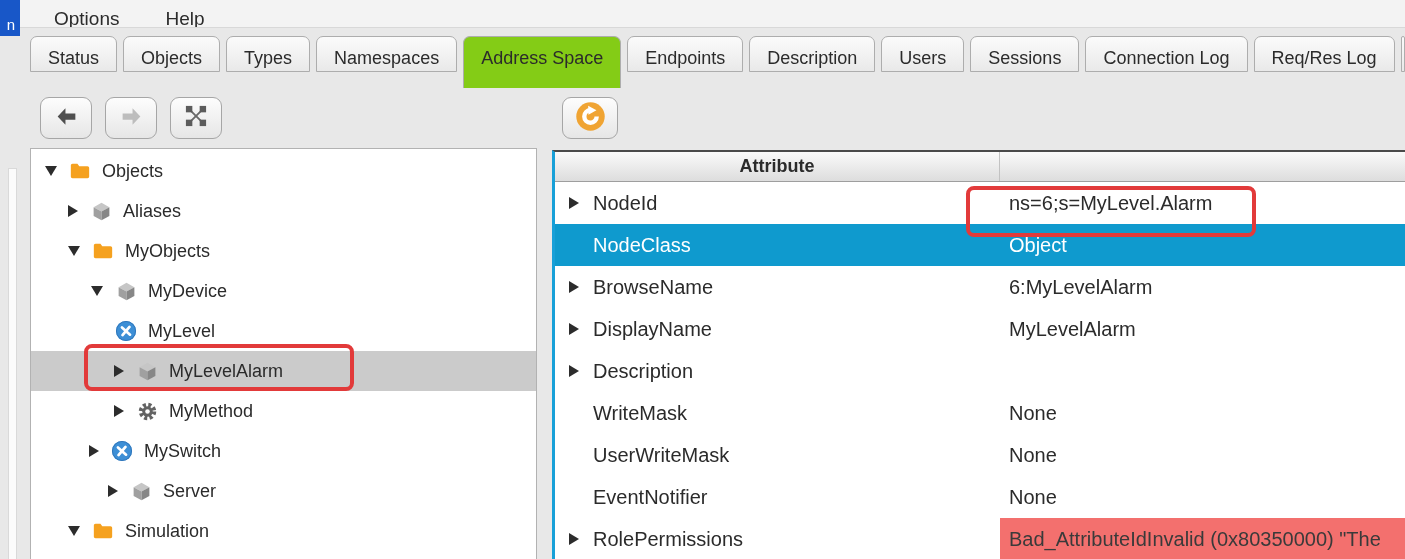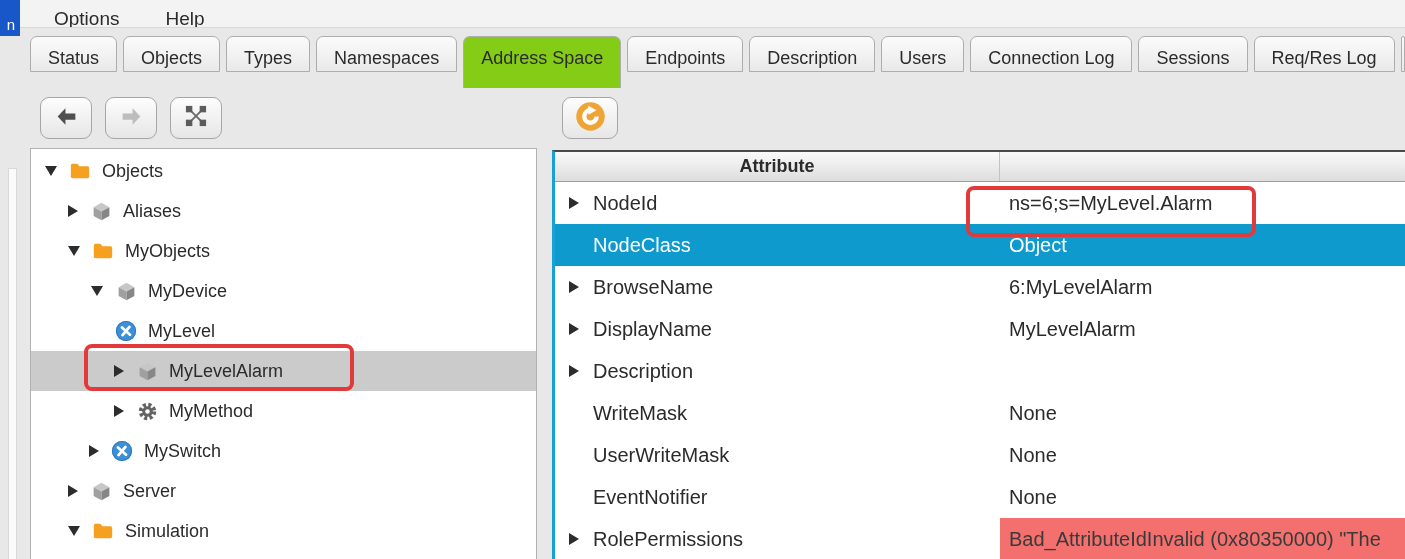--- a/index.html
+++ b/index.html
@@ -94,22 +94,22 @@
 
   <div class="tab-bar">
       <div class="tab">Status</div>
       <div class="tab">Objects</div>
       <div class="tab">Types</div>
       <div class="tab">Namespaces</div>
       <div class="tab selected">Address Space</div>
       <div class="tab">Endpoints</div>
       <div class="tab">Description</div>
       <div class="tab">Users</div>
+      <div class="tab">Sessions</div>
       <div class="tab">Connection Log</div>
-      <div class="tab">Sessions</div>
       <div class="tab">Req/Res Log</div>
       <div class="tab partial"></div>
     </div>
 
   <div class="left-strip"></div>
 
   <div class="left-pane">
     <div class="pane-toolbar">
         <div class="btn">
           <span><svg viewBox="0 0 24 24" width="25" height="25">
@@ -209,21 +209,21 @@
           <span class="exp collapsed"></span>
           <span class="node-icon">
             <svg viewBox="0 0 24 24" width="22" height="22">
               <circle cx="12" cy="12" r="11" fill="#3d8fd6"></circle>
               <circle cx="12" cy="12" r="10.4" fill="none" stroke="#2f74b8" stroke-width="1"></circle>
               <path d="M7.6 8.2 L16.4 16 M15.8 7.6 L8.2 16.4" stroke="#fff" stroke-width="3" stroke-linecap="round" fill="none"></path>
             </svg>
           </span>
           <span class="tree-label">MySwitch</span>
         </div>
-        <div class="tree-row" style="padding-left: 37px;">
+        <div class="tree-row" style="padding-left: 37px; margin-left: 40px;">
           <span class="exp collapsed"></span>
           <span class="node-icon">
             <svg viewBox="0 0 24 24" width="21" height="21">
               <polygon points="12,2 21,7 12,12 3,7" fill="#c6c6c6"></polygon>
               <polygon points="3,7 12,12 12,22 3,17" fill="#a0a0a0"></polygon>
               <polygon points="21,7 12,12 12,22 21,17" fill="#878787"></polygon>
             </svg>
           </span>
           <span class="tree-label">Server</span>
         </div>

